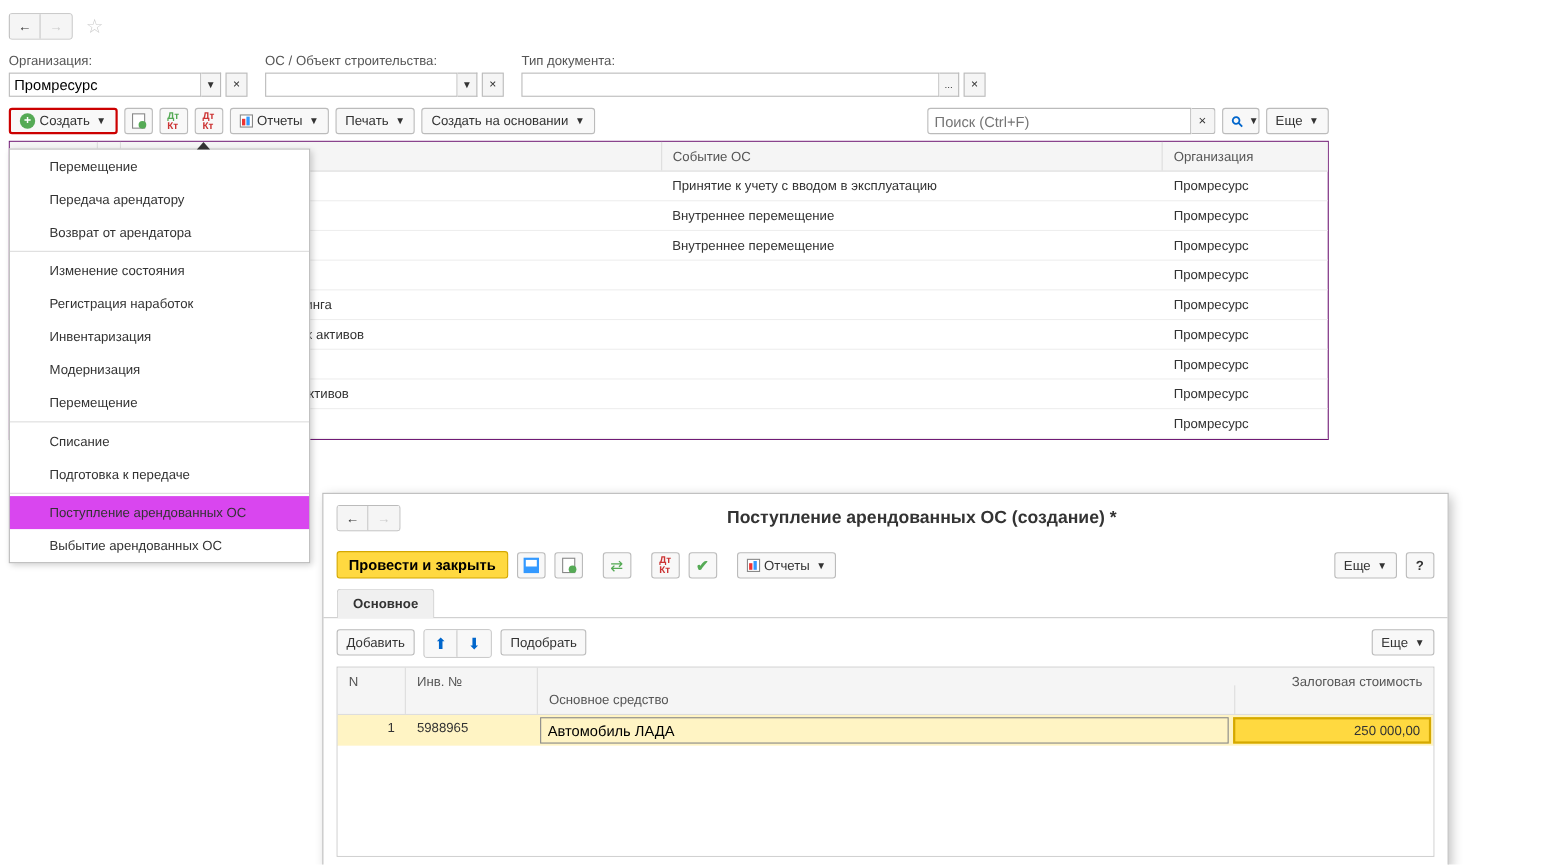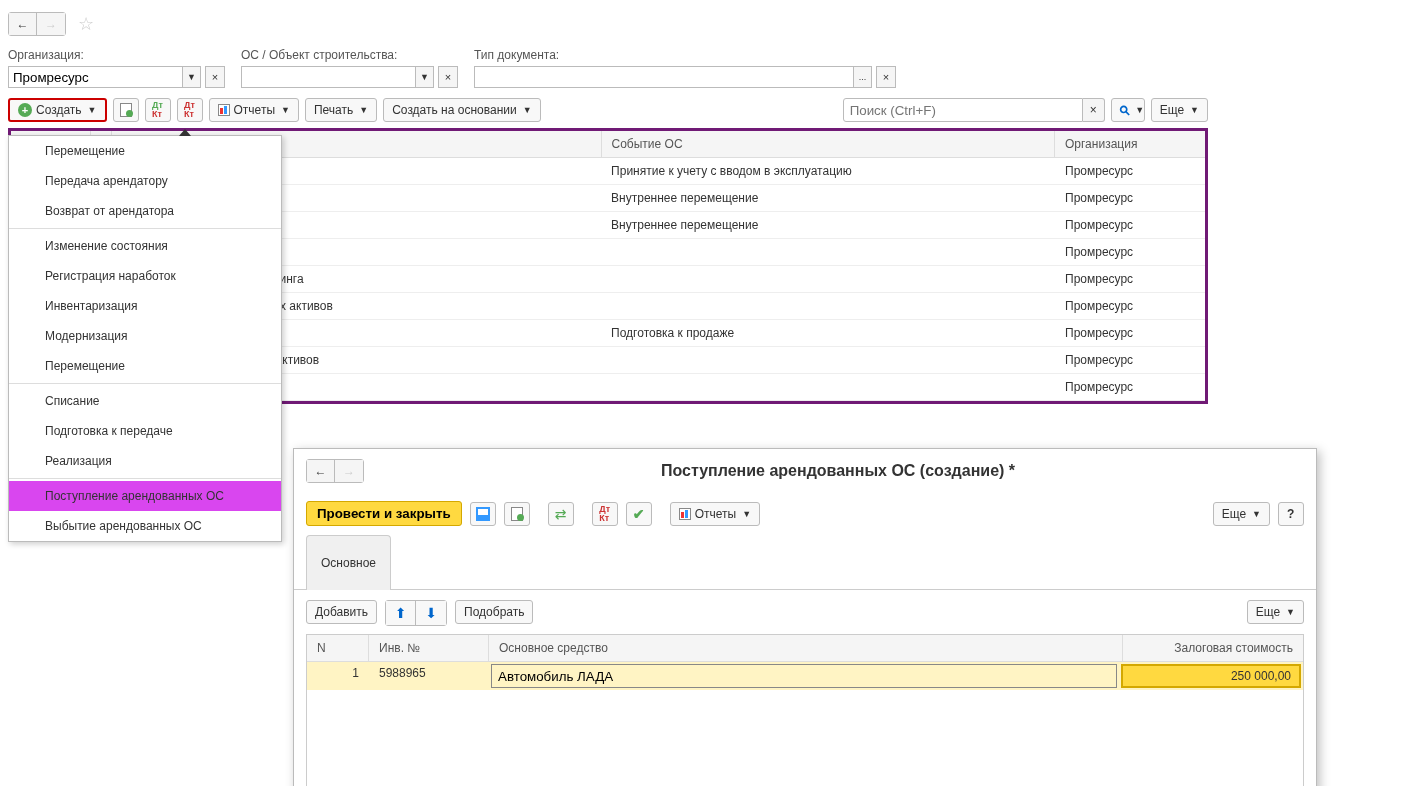--- a/index.html
+++ b/index.html
@@ -27,21 +27,21 @@
 .icon-drkt-red { font-size: 9px; font-weight: bold; line-height: 1; }
 .icon-reports { width: 12px; height: 12px; background: #fff; border: 1px solid #888; display: inline-block; position: relative; }
 .icon-reports::before { content: ''; position: absolute; left: 1px; top: 3px; width: 3px; height: 6px; background: #e33; }
 .icon-reports::after { content: ''; position: absolute; left: 5px; top: 1px; width: 3px; height: 8px; background: #39f; }
 .spacer { flex: 1; }
 .search-box { display: flex; align-items: center; }
 .search-input { border: 1px solid #bbb; height: 24px; width: 240px; padding: 0 6px; color: #999; border-radius: 3px 0 0 3px; }
 .search-clear { width: 22px; height: 24px; border: 1px solid #bbb; border-left: none; background: #f5f5f5; border-radius: 0 3px 3px 0; cursor: pointer; display: flex; align-items: center; justify-content: center; }
 .btn-search { width: 34px; }
 .icon-search { color: #06c; font-weight: bold; font-size: 13px; transform: rotate(-45deg); display: inline-block; }
-.table-wrap { border: 3px solid #701a75; }
+.table-wrap { border: 1px solid #701a75; }
 .table-header { display: flex; background: #f5f5f5; border-bottom: 1px solid #ddd; }
 .th { padding: 6px 10px; border-right: 1px solid #ddd; color: #555; }
 .th:last-child { border-right: none; }
 .col-date { width: 80px; }
 .col-arrow { width: 20px; text-align: center; }
 .col-type { flex: 1.3; }
 .col-event { flex: 1.2; }
 .col-org { width: 150px; }
 .tr { display: flex; border-bottom: 1px solid #eee; }
 .td { padding: 6px 10px; }
@@ -56,34 +56,34 @@
 .dialog-toolbar { display: flex; gap: 8px; padding: 8px 12px; align-items: flex-end; }
 .btn-primary { background: #ffd940; border: 1px solid #d4a800; font-weight: bold; padding: 4px 10px; border-radius: 3px; cursor: pointer; }
 .icon-save { width: 14px; height: 14px; background: #39f; position: relative; }
 .icon-save::after { content: ''; position: absolute; left: 2px; top: 2px; width: 10px; height: 6px; background: #fff; }
 .icon-doc { width: 12px; height: 14px; background: #fff; border: 1px solid #888; position: relative; }
 .icon-doc::after { content: ''; position: absolute; right: -2px; top: 6px; width: 7px; height: 7px; background: #5a5; border-radius: 50%; font-size: 8px; }
 .icon-link { color: #5a5; font-size: 14px; }
 .icon-check { color: #5a5; font-size: 14px; font-weight: bold; }
 .btn-help { width: 26px; font-weight: bold; }
 .tabs { display: flex; padding: 0 12px; border-bottom: 1px solid #ccc; }
-.tab { padding: 20px 14px; border: 1px solid #ccc; border-bottom: none; margin-right: 2px; background: #f0f0f0; cursor: pointer; border-radius: 4px 4px 0 0; position: relative; top: 1px; }
+.tab { padding: 6px 14px; border: 1px solid #ccc; border-bottom: none; margin-right: 2px; background: #f0f0f0; cursor: pointer; border-radius: 4px 4px 0 0; position: relative; top: 1px; font-weight: bold; }
 .tab.active { background: #fff; border-bottom: 1px solid #fff; }
 .dialog-body { padding: 10px 12px; }
 .body-toolbar { display: flex; gap: 8px; margin-bottom: 8px; }
 .btn-arrow { width: 30px; padding: 0; justify-content: center; }
 .arrow-up { color: #06c; font-size: 14px; }
 .arrow-down { color: #06c; font-size: 14px; }
 .inner-table { border: 1px solid #ccc; }
 .inner-header { display: flex; background: #f5f5f5; border-bottom: 1px solid #ddd; }
 .ith { padding: 6px 10px; border-right: 1px solid #ddd; color: #555; }
 .ith:last-child { border-right: none; }
 .icol-n { width: 62px; }
 .icol-inv { width: 120px; }
-.icol-os { flex: 1; }
+.icol-os { flex: 1; margin-top: 16px; }
 .icol-cost { width: 180px; text-align: right; }
 .inner-row { display: flex; background: #fff4c4; }
 .itd { padding: 4px 10px; }
 .itd-n { width: 62px; text-align: right; }
 .itd-inv { width: 120px; }
 .os-input { flex: 1; border: 1px solid #888; background: #fff4c4; padding: 3px 6px; margin: 2px; }
 .cost-cell { width: 180px; border: 2px solid #d4a800; background: #ffd940; text-align: right; padding: 3px 8px; margin: 2px; font-weight: normal; }
 .inner-empty { height: 100px; background: #fff; }
 .caret { font-size: 9px; margin-left: 2px; }
 </style>
@@ -217,21 +217,20 @@
           <div class="td col-date">4.03.2017</div>
           <div class="td col-arrow"></div>
           <div class="td col-type">Приобретение услуг и прочих активов</div>
           <div class="td col-event"></div>
           <div class="td col-org">Промресурс</div>
         </div>
         <div class="tr">
           <div class="td col-date">0.04.2017</div>
           <div class="td col-arrow"></div>
           <div class="td col-type">Подготовка к передаче ОС</div>
-          <div class="td col-event">Подготовка к продаже</div>
           <div class="td col-org">Промресурс</div>
         </div>
         <div class="tr">
           <div class="td col-date">1.04.2017</div>
           <div class="td col-arrow"></div>
           <div class="td col-type">Реализация услуг и прочих активов</div>
           <div class="td col-event"></div>
           <div class="td col-org">Промресурс</div>
         </div>
         <div class="tr">
@@ -253,21 +252,20 @@
       <div class="menu-item">Возврат от арендатора</div>
       <div class="menu-sep"></div>
       <div class="menu-item">Изменение состояния</div>
       <div class="menu-item">Регистрация наработок</div>
       <div class="menu-item">Инвентаризация</div>
       <div class="menu-item">Модернизация</div>
       <div class="menu-item">Перемещение</div>
       <div class="menu-sep"></div>
       <div class="menu-item">Списание</div>
       <div class="menu-item">Подготовка к передаче</div>
-      <div class="menu-item">Реализация</div>
       <div class="menu-sep"></div>
       <div class="menu-item highlighted">Поступление арендованных ОС</div>
       <div class="menu-item">Выбытие арендованных ОС</div>
     </div>
 </div>
 
 <div class="dialog">
   <div class="dialog-header">
     <div class="nav-btns">
       <div class="nav-btn">←</div>

